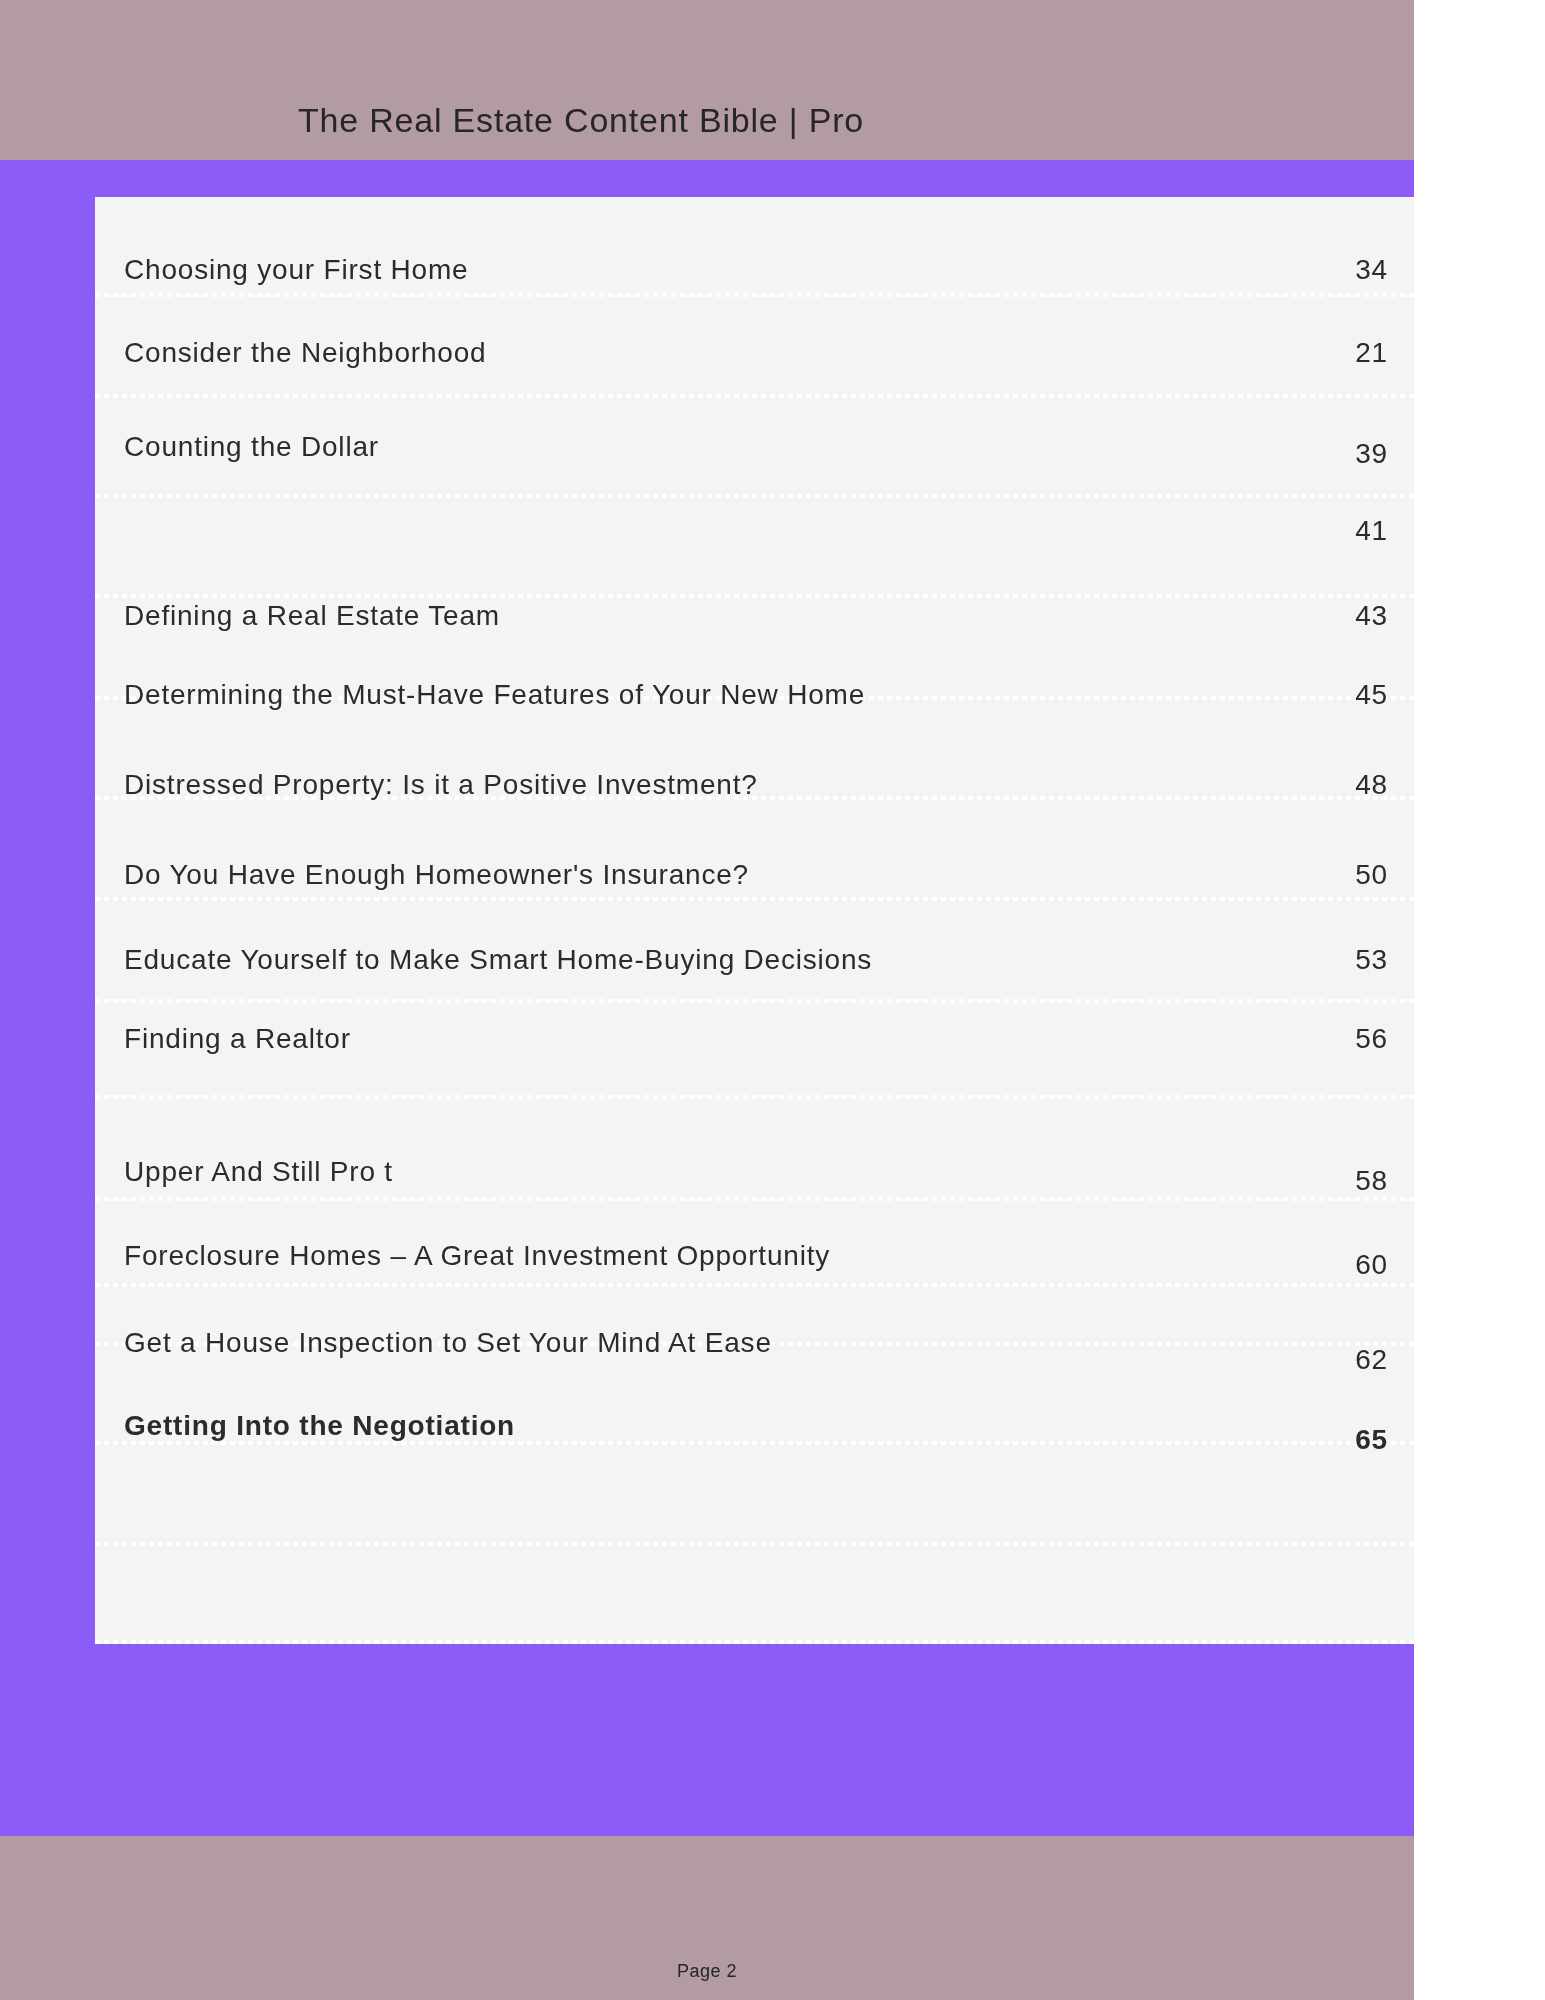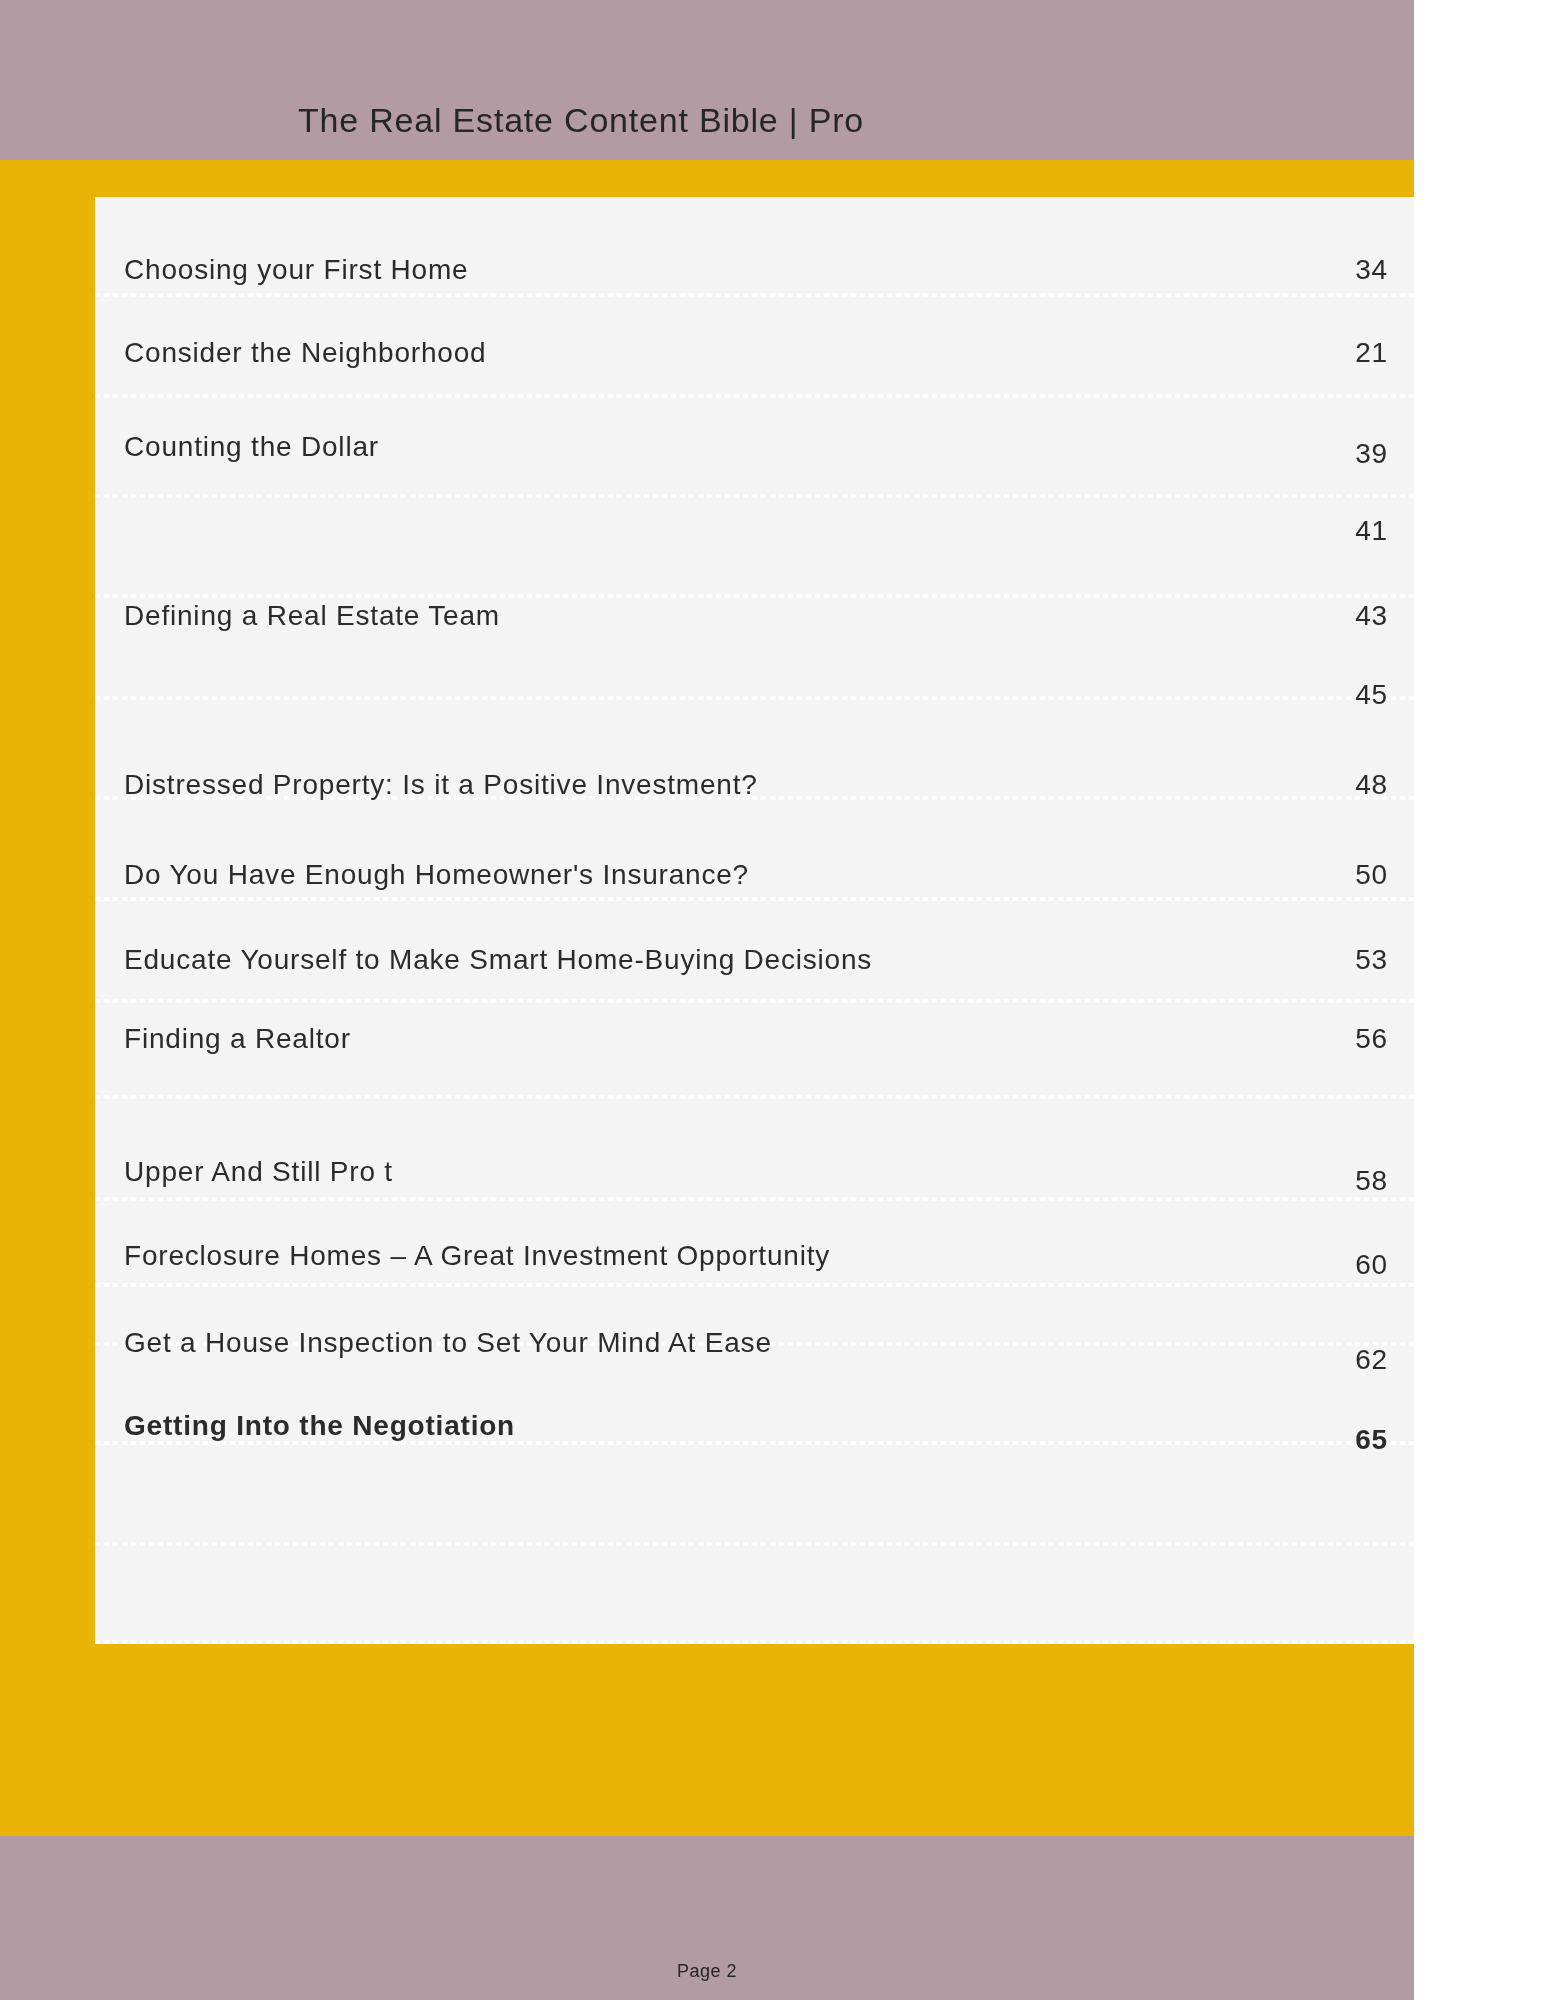--- a/index.html
+++ b/index.html
@@ -8,21 +8,21 @@
     --panel:#f5f4f5;
     --ink:#2b2b2b;
     --dot:#ffffff;
   }
   *{margin:0;padding:0;box-sizing:border-box;}
   html,body{background:#ffffff;}
   body{font-family:"Liberation Sans","DejaVu Sans",sans-serif;color:var(--ink);}
   .page{
     position:relative;
     width:1414px;height:2000px;
-    background:#eab308;
+    background:#8b5cf6;
     overflow:hidden;
   }
   
   .band-top{
     position:absolute;left:0;top:0;
     width:100%;height:160px;
     background:var(--mauve);
   }
   .header-title{
     position:absolute;left:298px;top:96px;
@@ -98,21 +98,21 @@
         <div class="rule" style="top: 1244px;"></div>
         <div class="rule" style="top: 1345px;"></div>
         <div class="rule" style="top: 1443px;"></div>
       </div>
     <div id="entries">
         <div class="toc-entry" style="top: 49px;"><span class="title">Choosing your First Home</span><span class="pg" style="top: 0px;">34</span></div>
         <div class="toc-entry" style="top: 132px;"><span class="title">Consider the Neighborhood</span><span class="pg" style="top: 0px;">21</span></div>
         <div class="toc-entry" style="top: 226px;"><span class="title">Counting the Dollar</span><span class="pg" style="top: 7px;">39</span></div>
         <div class="toc-entry" style="top: 310px;"><span class="pg" style="top: 0px;">41</span></div>
         <div class="toc-entry" style="top: 395px;"><span class="title">Defining a Real Estate Team</span><span class="pg" style="top: 0px;">43</span></div>
-        <div class="toc-entry" style="top: 474px;"><span class="pg" style="top: 0px;">45</span></div>
+        <div class="toc-entry" style="top: 474px;"><span class="title">Determining the Must-Have Features of Your New Home</span><span class="pg" style="top: 0px;">45</span></div>
         <div class="toc-entry" style="top: 564px;"><span class="title">Distressed Property: Is it a Positive Investment?</span><span class="pg" style="top: 0px;">48</span></div>
         <div class="toc-entry" style="top: 654px;"><span class="title">Do You Have Enough Homeowner's Insurance?</span><span class="pg" style="top: 0px;">50</span></div>
         <div class="toc-entry" style="top: 739px;"><span class="title">Educate Yourself to Make Smart Home-Buying Decisions</span><span class="pg" style="top: 0px;">53</span></div>
         <div class="toc-entry" style="top: 818px;"><span class="title">Finding a Realtor</span><span class="pg" style="top: 0px;">56</span></div>
         <div class="toc-entry" style="top: 903px;"><br><span class="title">Upper And Still Pro t</span><span class="pg" style="top: 57px;">58</span></div>
         <div class="toc-entry" style="top: 1035px;"><span class="title">Foreclosure Homes – A Great Investment Opportunity</span><span class="pg" style="top: 9px;">60</span></div>
         <div class="toc-entry" style="top: 1122px; text-decoration: underline;"><span class="title">Get a House Inspection to Set Your Mind At Ease</span><span class="pg" style="top: 17px;">62</span></div>
         <div class="toc-entry" style="top: 1205px; font-weight: bold;"><span class="title">Getting Into the Negotiation</span><span class="pg" style="top: 14px;">65</span></div>
       </div>
   </div>

